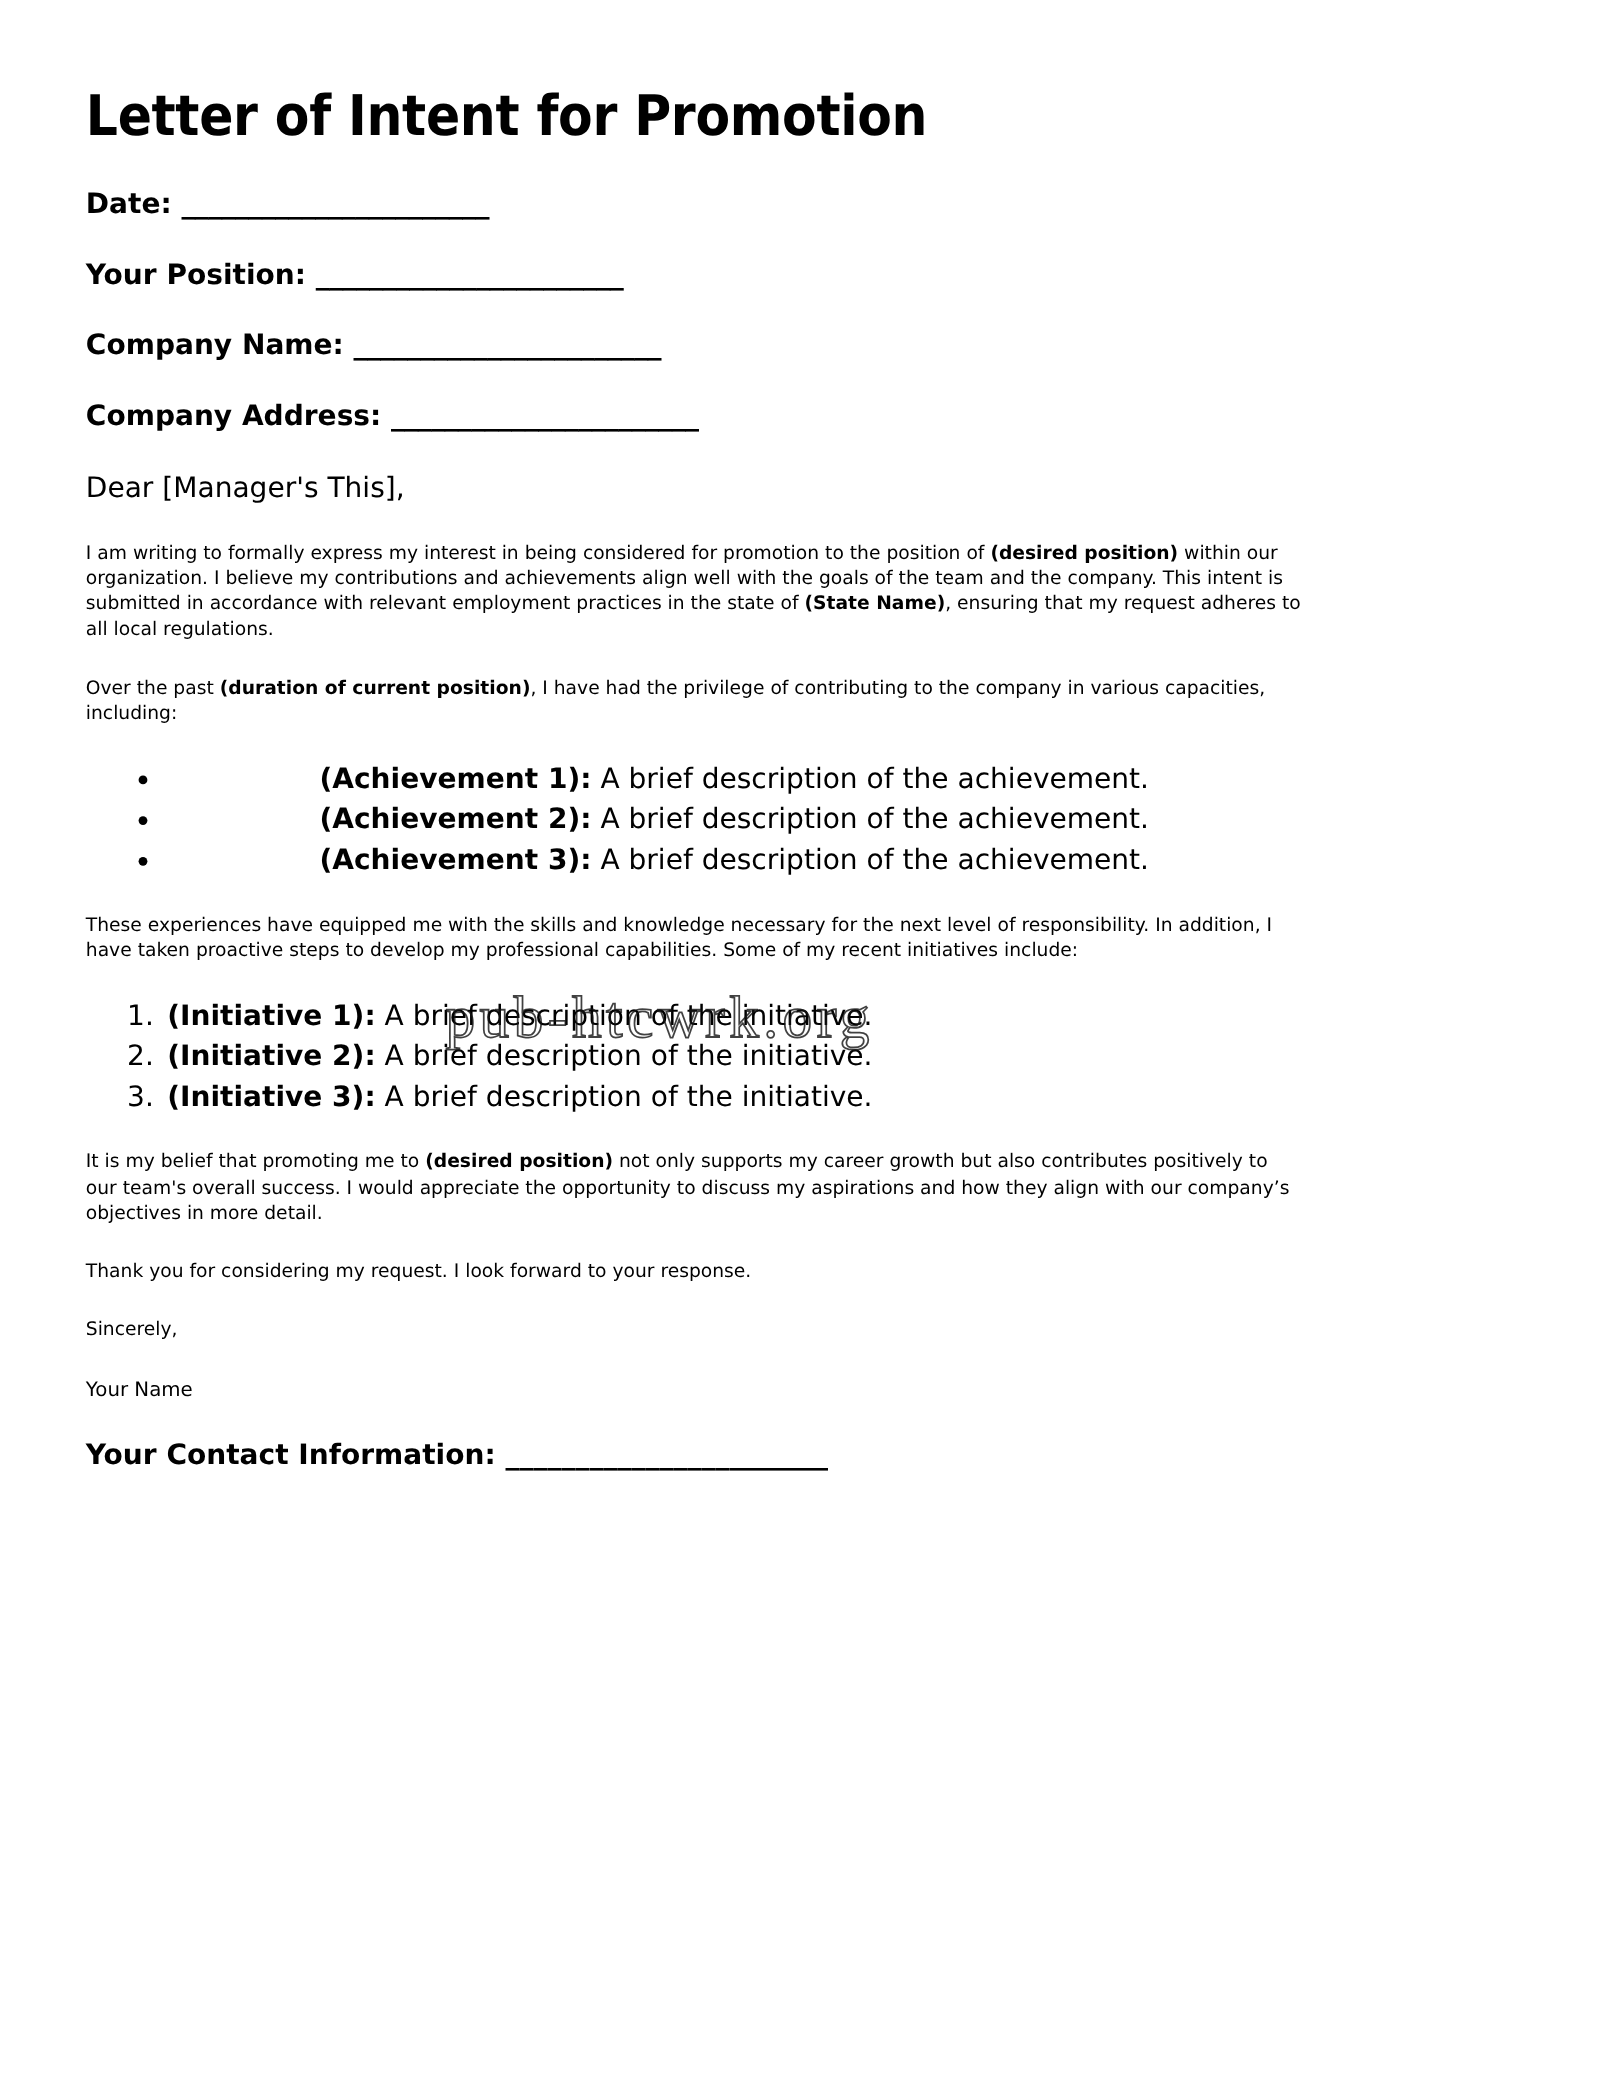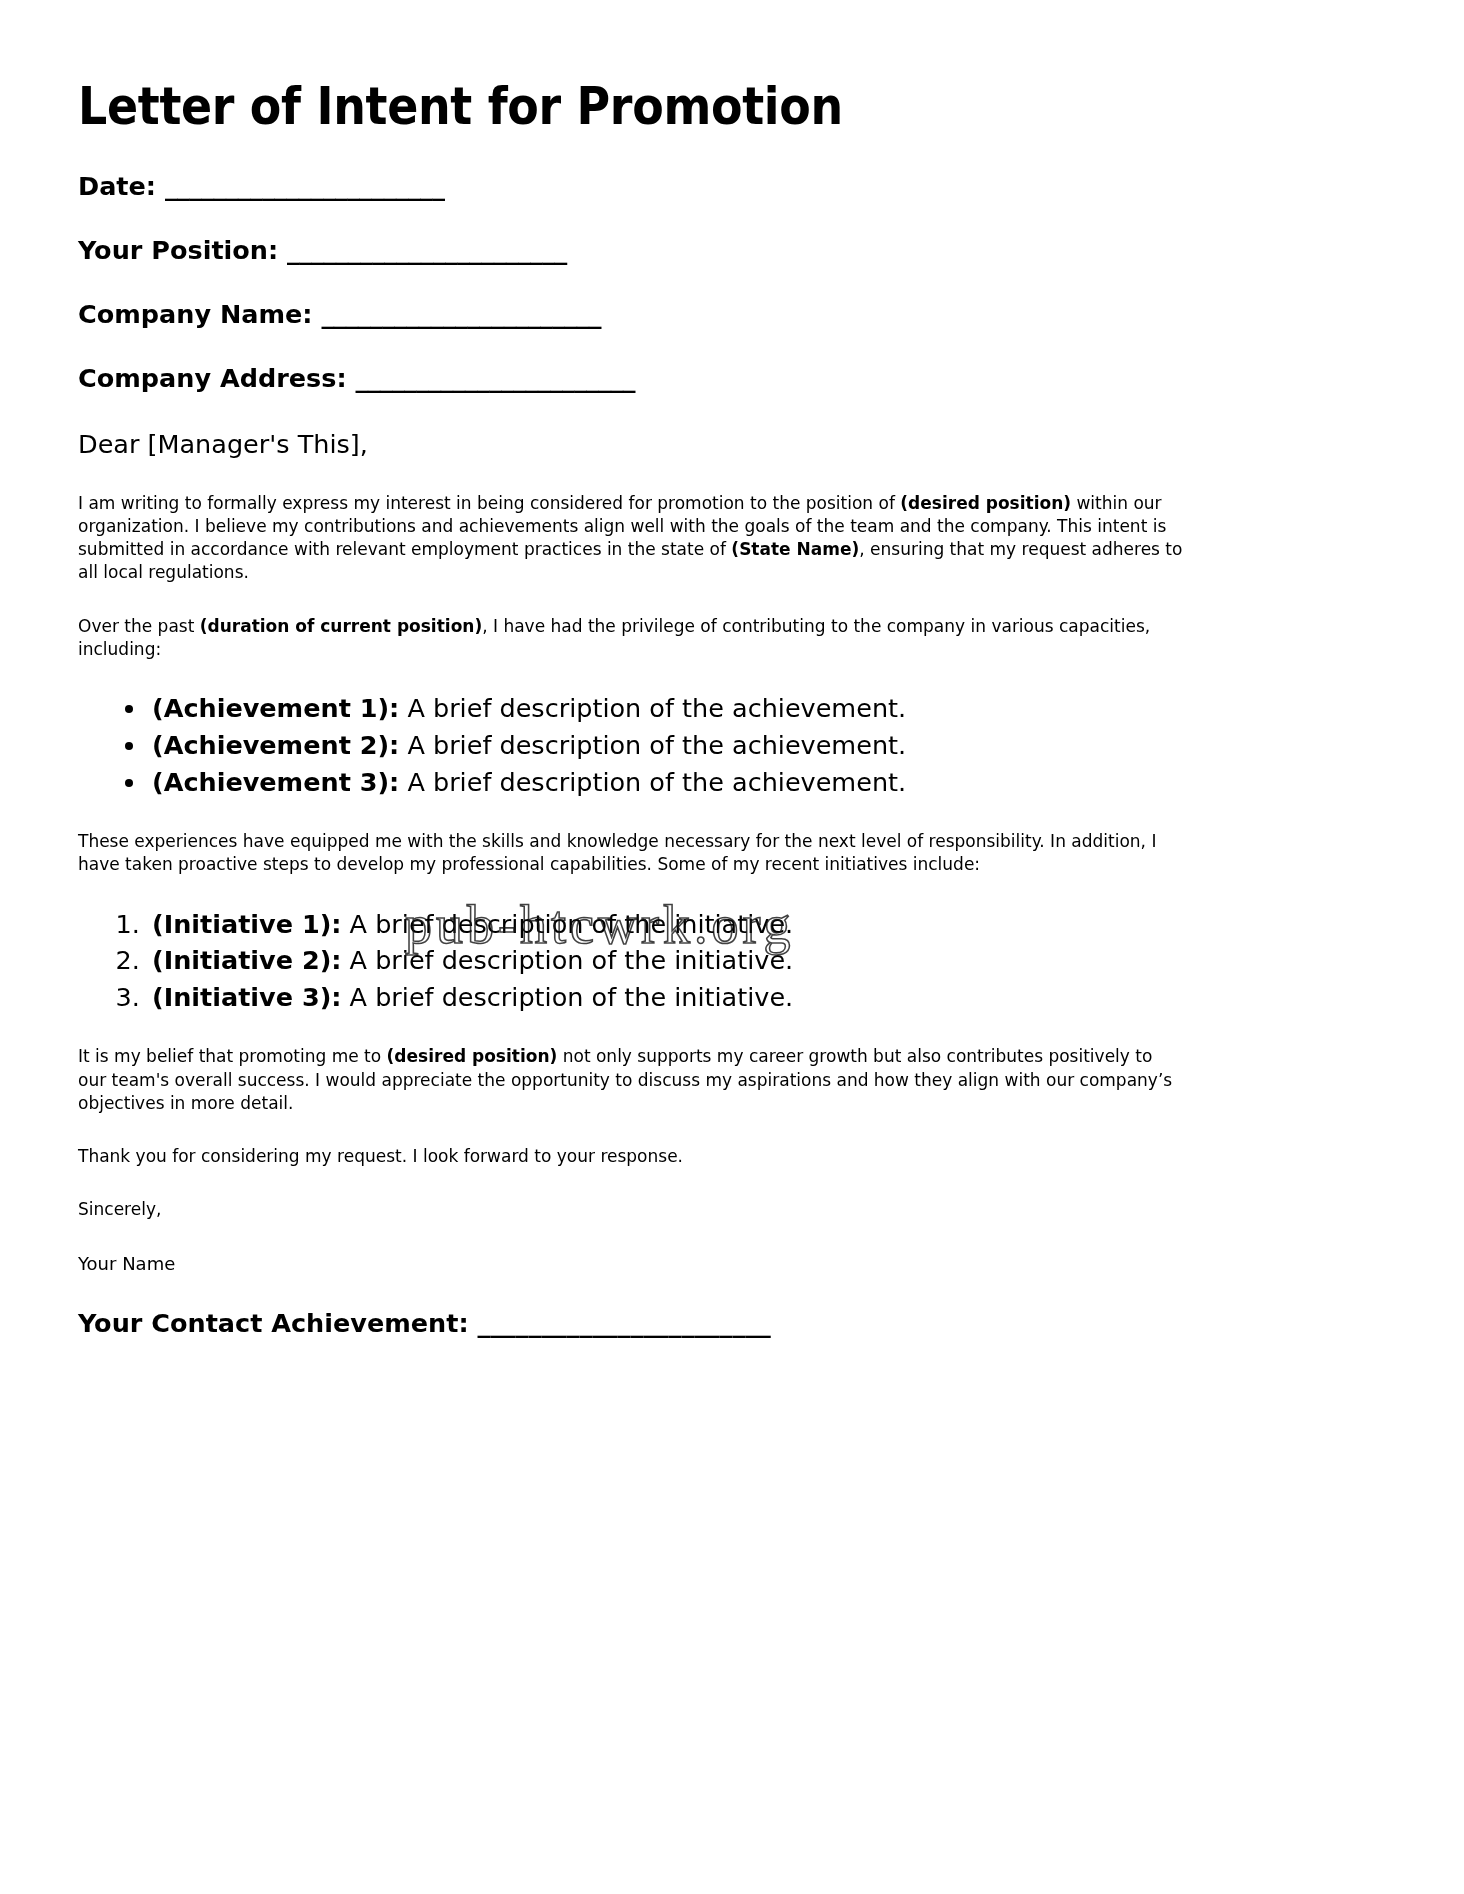--- a/index.html
+++ b/index.html
@@ -58,21 +58,21 @@
     font-size: 25.5px;
     line-height: 1.37;
     margin: 0 0 30px 0;
   }
   ul.bullets, ol.numbers {
     font-size: 25.5px;
     line-height: 1.37;
     margin: 0 0 30px 0;
     padding-left: 70px;
   }
-  ul.bullets { list-style-type: disc; }
+  ul.bullets { list-style-type: disc; text-align: center; }
   ol.numbers { list-style-type: decimal; }
   ul.bullets li, ol.numbers li {
     margin: 0 0 2px 0;
     padding-left: 4px;
   }
   ul.bullets li b, ol.numbers li b { font-weight: bold; }
   .sig-name {
     font-size: 18px;
     font-weight: normal;
     line-height: 1.37;
@@ -174,18 +174,18 @@
       <span>It is my belief that promoting me to </span><b>(desired position)</b><span> not only supports my career growth but also contributes positively to our team's overall success. I would appreciate the opportunity to discuss my aspirations and how they align with our company’s objectives in more detail.</span>
     </p>
 
     <p class="body-par">Thank you for considering my request. I look forward to your response.</p>
 
     <p class="body-par">Sincerely,</p>
 
     <div class="sig-name">Your Name</div>
 
     <div class="contact-line">
-      <span>Your Contact Achievement:</span>
+      <span>Your Contact Information:</span>
       <span class="blank">_______________________</span>
     </div>
 
   </div>
 </div>
 
 </body></html>

